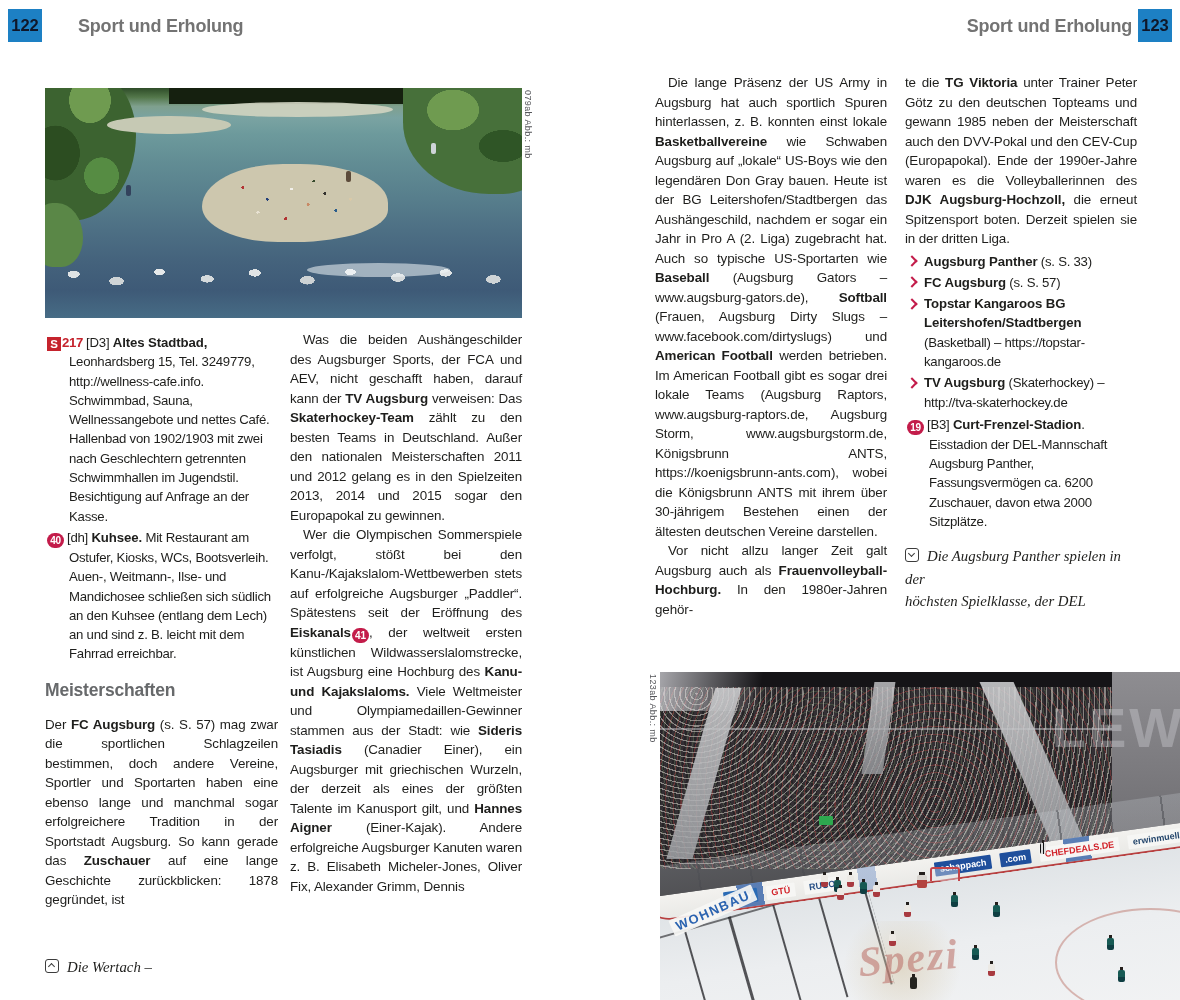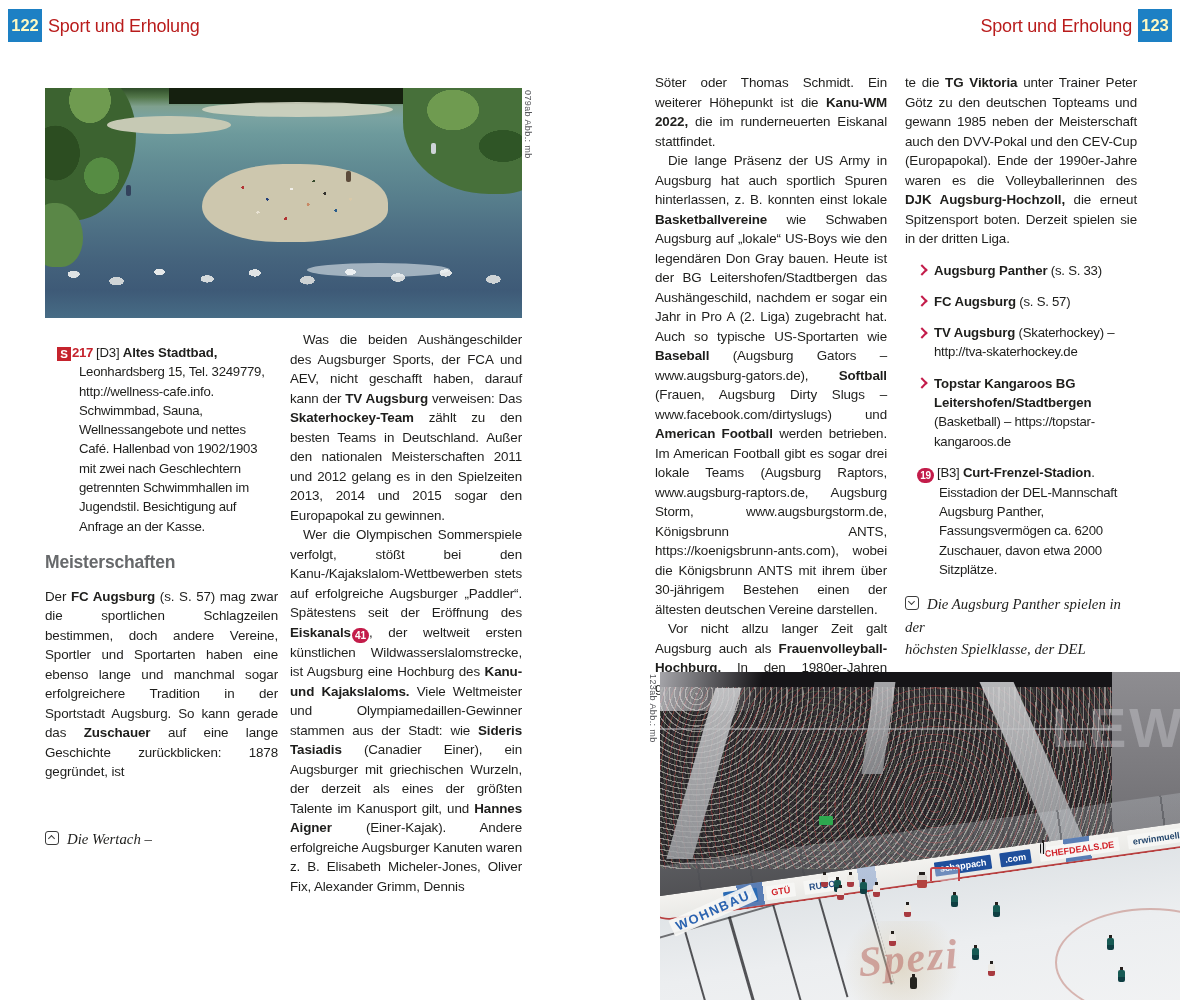--- a/index.html
+++ b/index.html
@@ -1,30 +1,30 @@
 <!DOCTYPE html>
 <html lang="de"><head>
 <meta charset="utf-8">
 <style>
   html,body{margin:0;padding:0;background:#ffffff;}
   .spread{position:relative;width:1180px;height:1000px;background:#fff;overflow:hidden;
           font-family:"Liberation Sans",sans-serif;color:#1e1e1c;}
   
-  .pgbox{position:absolute;width:34px;height:33px;background:#1d80c4;color:#fef9c3;
+  .pgbox{position:absolute;width:34px;height:33px;background:#1d80c4;color:#0f172a;
          font-weight:bold;font-size:16.5px;display:flex;align-items:center;justify-content:center;}
   .pgbox.l{left:8px;top:9px;} .pgbox.r{left:1138px;top:9px;}
-  .htitle{position:absolute;top:16px;font-weight:normal;font-size:18px;color:#b91c1c;letter-spacing:-0.2px;}
+  .htitle{position:absolute;top:16px;font-weight:bold;font-size:18px;color:#737373;letter-spacing:-0.2px;margin-left:30px;}
   .htitle.l{left:48px;} .htitle.r{right:48px;}
   
   .flowcol{position:absolute;width:233px;}
   .h2{font-size:17.5px;font-weight:bold;color:#67696b;margin:0 0 12px 0;letter-spacing:-0.2px;}
   .h2.sp{margin:16px 0 14px 0;}
   .bp{margin:0;font-size:13.4px;line-height:19.5px;text-align:justify;letter-spacing:-0.12px;hyphens:auto;}
   .bp.ind{text-indent:13px;}
-  .entry,.li{margin:12px;font-size:13.2px;line-height:19.3px;letter-spacing:-0.25px;text-align:left;}
+  .entry,.li{margin:2px;font-size:13.2px;line-height:19.3px;letter-spacing:-0.25px;text-align:left;}
   .entry{padding-left:22px;text-indent:-22px;}
   .li{position:relative;padding-left:17px;}
   .chev{position:absolute;left:1px;top:5.5px;width:6px;height:6px;
         border-top:2.4px solid #c31c4a;border-right:2.4px solid #c31c4a;
         transform:rotate(45deg);}
   .sbox{display:inline-block;width:14px;height:14px;background:#c5232d;color:#fff;
         font-weight:bold;font-size:11.5px;line-height:14px;text-align:center;text-indent:0;
         vertical-align:-1px;margin-right:1px;}
   .rednum{color:#c5232d;font-weight:bold;letter-spacing:-0.3px;margin-right:3px;}
   .circ{display:inline-block;min-width:15px;height:15px;border-radius:8px;background:#c31c4a;
@@ -157,51 +157,51 @@
     <div class="rv-foam"></div>
     <div class="rv-person" style="left:17%;top:42%;background:#33425c;"></div>
     <div class="rv-person" style="left:63%;top:36%;background:#5c4b3a;"></div>
     <div class="rv-person" style="left:81%;top:24%;background:#cfd4d8;"></div>
   </div>
   <div class="credit" style="left:523px;top:90px;">079ab Abb.: mb</div>
 
   <div class="flowcol" style="left:45px;top:331px;">
     <div>
         <p class="entry"><span class="sbox">S</span><span class="rednum">217</span>[D3] <b>Altes Stadtbad,</b> Leonhardsberg 15, Tel. 3249779, http://wellness-cafe.info. Schwimmbad, Sauna, Wellnessangebote und nettes Café. Hallenbad von 1902/1903 mit zwei nach Geschlechtern getrennten Schwimmhallen im Jugendstil. Besichtigung auf Anfrage an der Kasse.</p>
+        <p class="entry"><span class="circ">40</span>[dh] <b>Kuhsee.</b> Mit Restaurant am Ostufer, Kiosks, WCs, Bootsverleih. Auen-, Weitmann-, Ilse- und Mandichosee schließen sich südlich an den Kuhsee (entlang dem Lech) an und sind z. B. leicht mit dem Fahrrad erreichbar.</p>
       </div>
     <div class="h2 sp">Meisterschaften</div>
     <div>
         <p class="bp">Der <b>FC Augsburg</b> (s. S. 57) mag zwar die sportlichen Schlagzeilen bestimmen, doch andere Vereine, Sportler und Sportarten haben eine ebenso lange und manchmal sogar erfolgreichere Tradition in der Sportstadt Augsburg. So kann gerade das <b>Zuschauer</b> auf eine lange Geschichte zurückblicken: 1878 gegründet, ist</p>
       </div>
     <div class="caption" style="margin-top:46px;">
       <span class="capicon up"></span><span>Die Wertach –</span><br>
       
     </div>
   </div>
 
   <div class="flowcol" style="left:290px;top:330px;width:232px;">
       <p class="bp ind">Was die beiden Aushängeschilder des Augsburger Sports, der FCA und AEV, nicht geschafft haben, darauf kann der <b>TV Augsburg</b> verweisen: Das <b>Skaterhockey-Team</b> zählt zu den besten Teams in Deutschland. Außer den nationalen Meisterschaften 2011 und 2012 gelang es in den Spielzeiten 2013, 2014 und 2015 sogar den Europapokal zu gewinnen.</p>
       <p class="bp ind">Wer die Olympischen Sommerspiele verfolgt, stößt bei den Kanu-/Kajakslalom-Wettbewerben stets auf erfolgreiche Augsburger „Paddler“. Spätestens seit der Eröffnung des <b>Eiskanals</b><span class="circ">41</span>, der weltweit ersten künstlichen Wildwasserslalomstrecke, ist Augsburg eine Hochburg des <b>Kanu- und Kajakslaloms.</b> Viele Weltmeister und Olympiamedaillen-Gewinner stammen aus der Stadt: wie <b>Sideris Tasiadis</b> (Canadier Einer), ein Augsburger mit griechischen Wurzeln, der derzeit als eines der größten Talente im Kanusport gilt, und <b>Hannes Aigner</b> (Einer-Kajak). Andere erfolgreiche Augsburger Kanuten waren z. B. Elisabeth Micheler-Jones, Oliver Fix, Alexander Grimm, Dennis</p>
     </div>
 
   <div class="flowcol" style="left:655px;top:73px;width:232px;">
-      <p class="bp">Söter oder Thomas Schmidt. Ein weiterer Höhepunkt ist die <b>Kanu-WM 2022,</b> die im runderneuerten Eiskanal stattfindet.</p>
       <p class="bp ind">Die lange Präsenz der US Army in Augsburg hat auch sportlich Spuren hinterlassen, z. B. konnten einst lokale <b>Basketballvereine</b> wie Schwaben Augsburg auf „lokale“ US-Boys wie den legendären Don Gray bauen. Heute ist der BG Leitershofen/Stadtbergen das Aushängeschild, nachdem er sogar ein Jahr in Pro A (2. Liga) zugebracht hat. Auch so typische US-Sportarten wie <b>Baseball</b> (Augsburg Gators – www.augsburg-gators.de), <b>Softball</b> (Frauen, Augsburg Dirty Slugs – www.facebook.com/dirtyslugs) und <b>American Football</b> werden betrieben. Im American Football gibt es sogar drei lokale Teams (Augsburg Raptors, www.augsburg-raptors.de, Augsburg Storm, www.augsburgstorm.de, Königsbrunn ANTS, https://koenigsbrunn-ants.com), wobei die Königsbrunn ANTS mit ihrem über 30-jährigem Bestehen einen der ältesten deutschen Vereine darstellen.</p>
       <p class="bp ind">Vor nicht allzu langer Zeit galt Augsburg auch als <b>Frauenvolleyball-Hochburg.</b> In den 1980er-Jahren gehör-</p>
     </div>
 
   <div class="flowcol" style="left:905px;top:73px;width:232px;">
     <div>
         <p class="bp">te die <b>TG Viktoria</b> unter Trainer Peter Götz zu den deutschen Topteams und gewann 1985 neben der Meisterschaft auch den DVV-Pokal und den CEV-Cup (Europapokal). Ende der 1990er-Jahre waren es die Volleyballerinnen des <b>DJK Augsburg-Hochzoll,</b> die erneut Spitzensport boten. Derzeit spielen sie in der dritten Liga.</p>
       </div>
     <div style="margin-top:3px;">
         <p class="li"><span class="chev"></span><b>Augsburg Panther</b> (s. S. 33)</p>
         <p class="li"><span class="chev"></span><b>FC Augsburg</b> (s. S. 57)</p>
+        <p class="li"><span class="chev"></span><b>Topstar Kangaroos BG Leitershofen/Stadtbergen</b> (Basketball) – https://topstar-kangaroos.de</p>
         <p class="li"><span class="chev"></span><b>TV Augsburg</b> (Skaterhockey) – http://tva-skaterhockey.de</p>
-        <p class="li"><span class="chev"></span><b>Topstar Kangaroos BG Leitershofen/Stadtbergen</b> (Basketball) – https://topstar-kangaroos.de</p>
       </div>
     <div style="margin-top:3px;">
         <p class="entry"><span class="circ">19</span>[B3] <b>Curt-Frenzel-Stadion</b>. Eisstadion der DEL-Mannschaft Augsburg Panther, Fassungsvermögen ca. 6200 Zuschauer, davon etwa 2000 Sitzplätze.</p>
       </div>
     <div class="caption" style="margin-top:14px;">
       <span class="capicon down"></span><span>Die Augsburg Panther spielen in der</span><br>
       <span>höchsten Spielklasse, der DEL</span>
     </div>
   </div>
 

